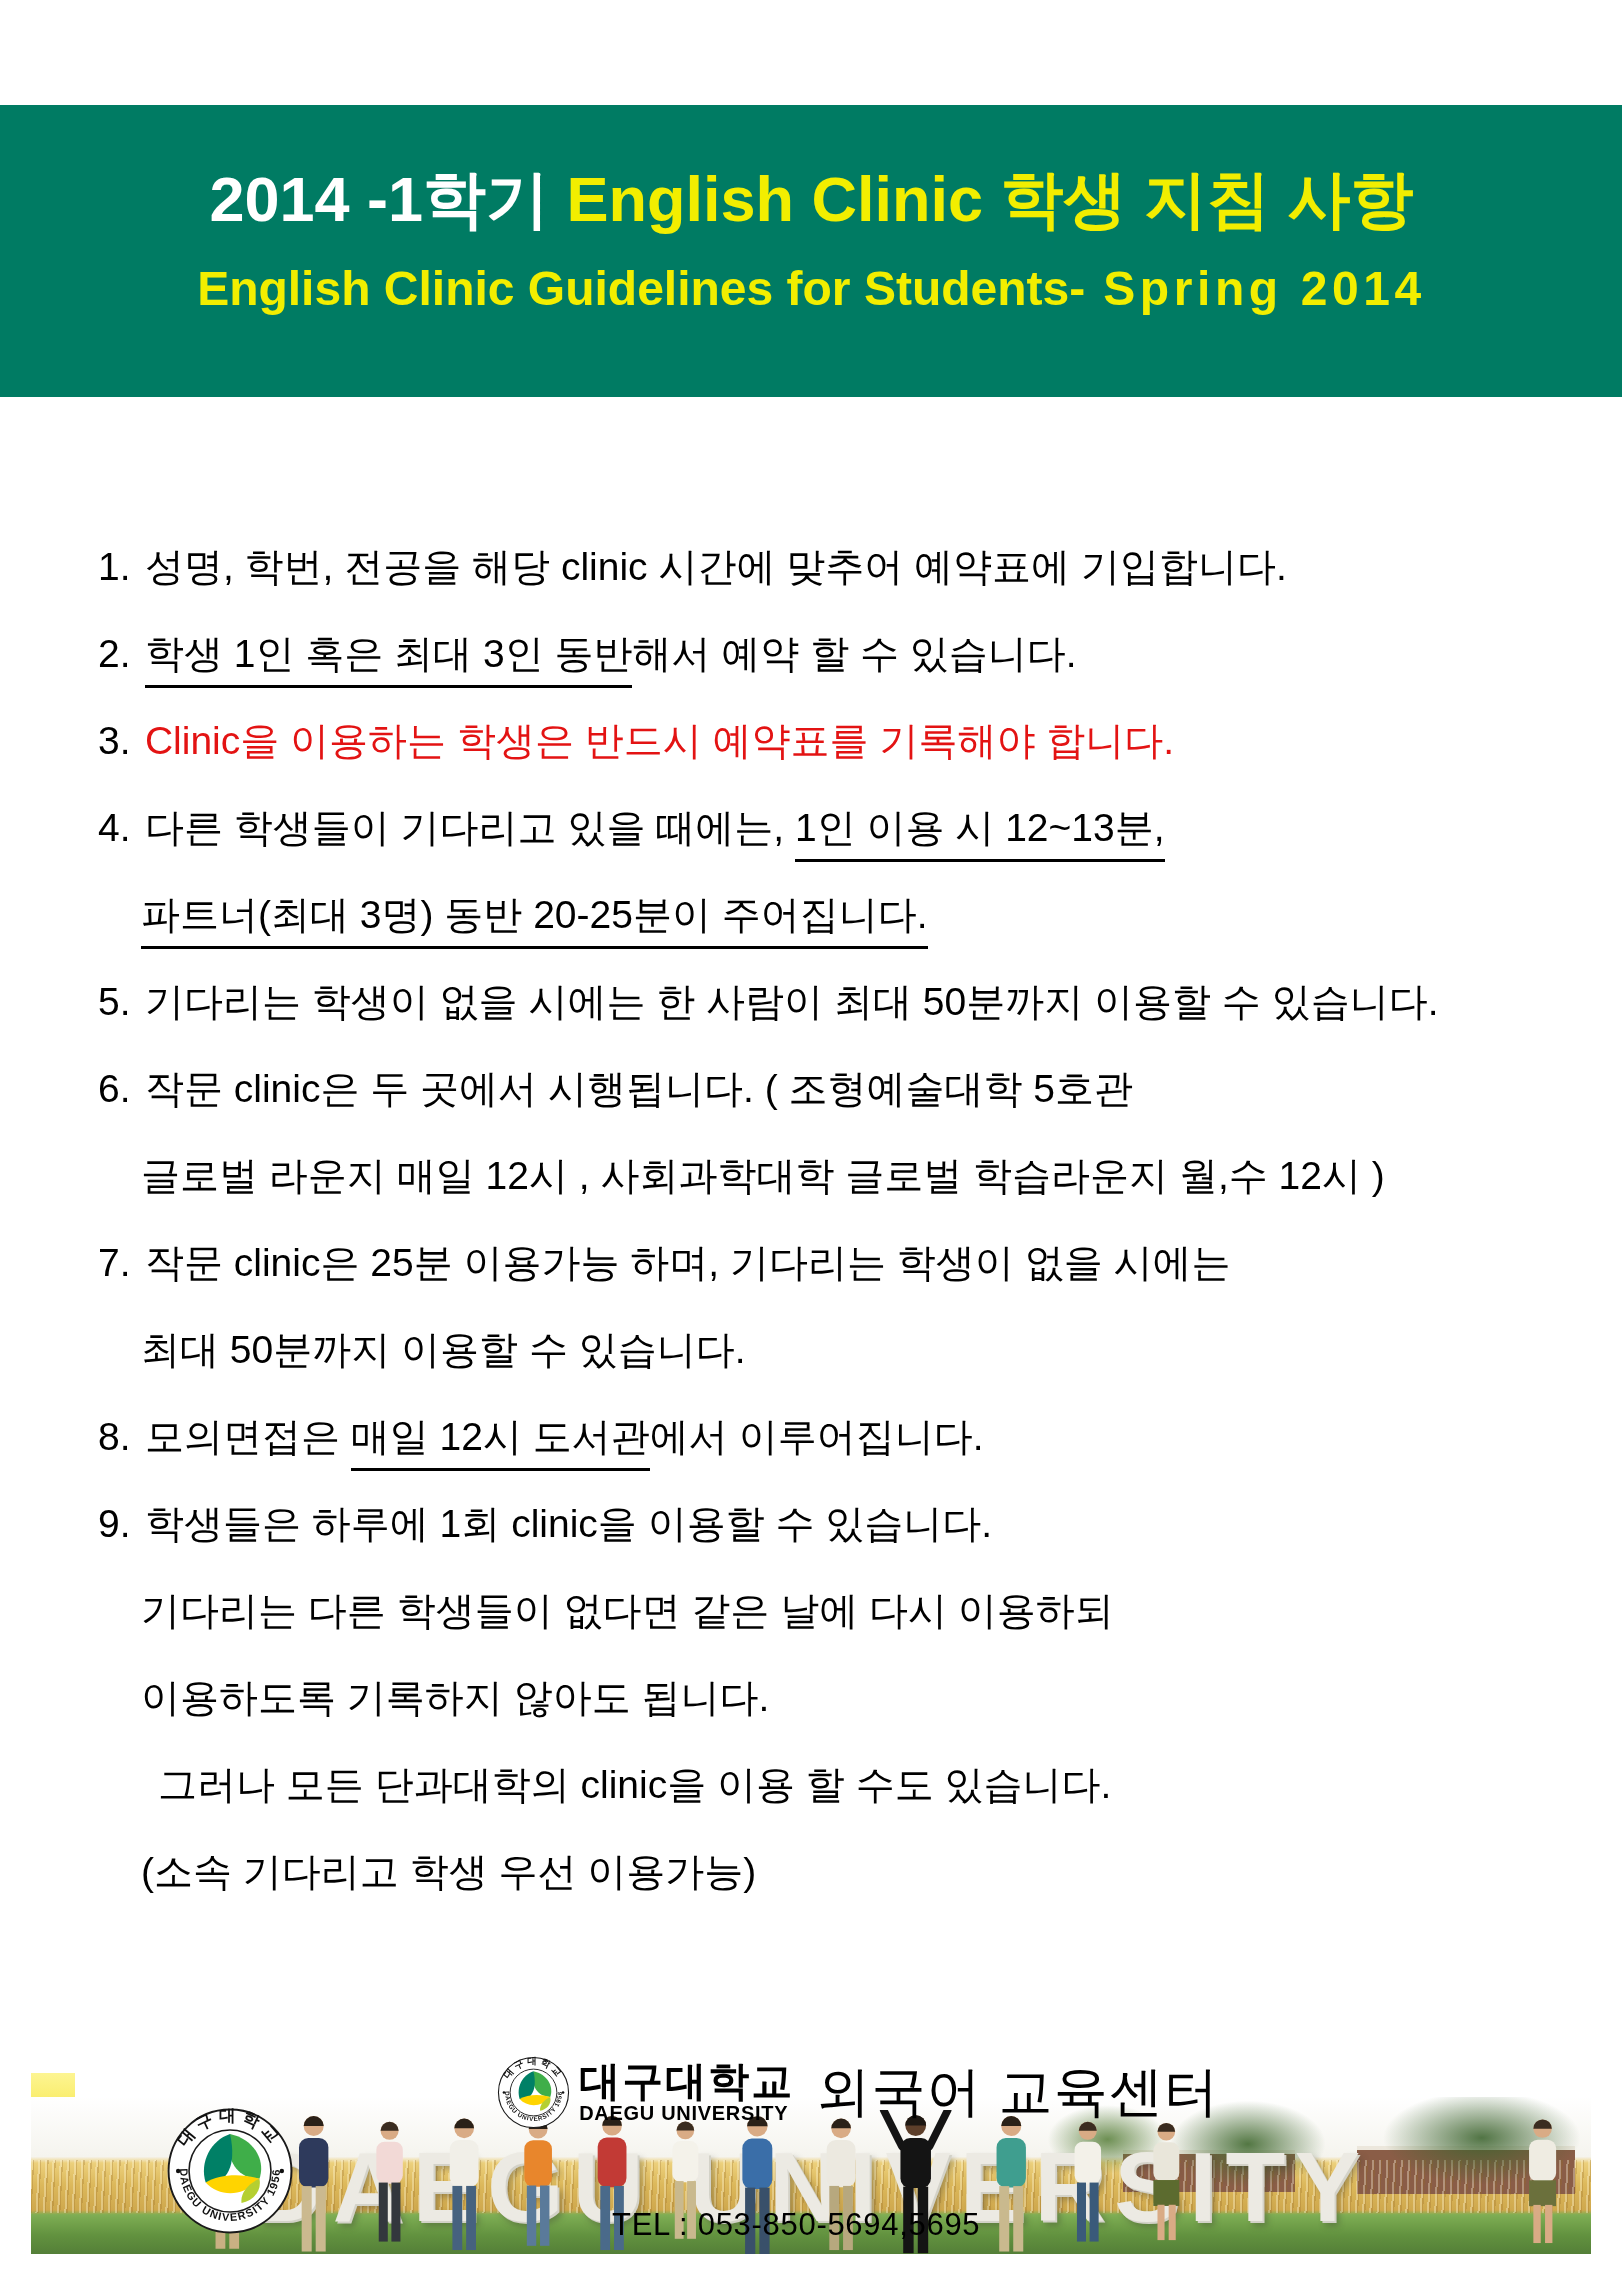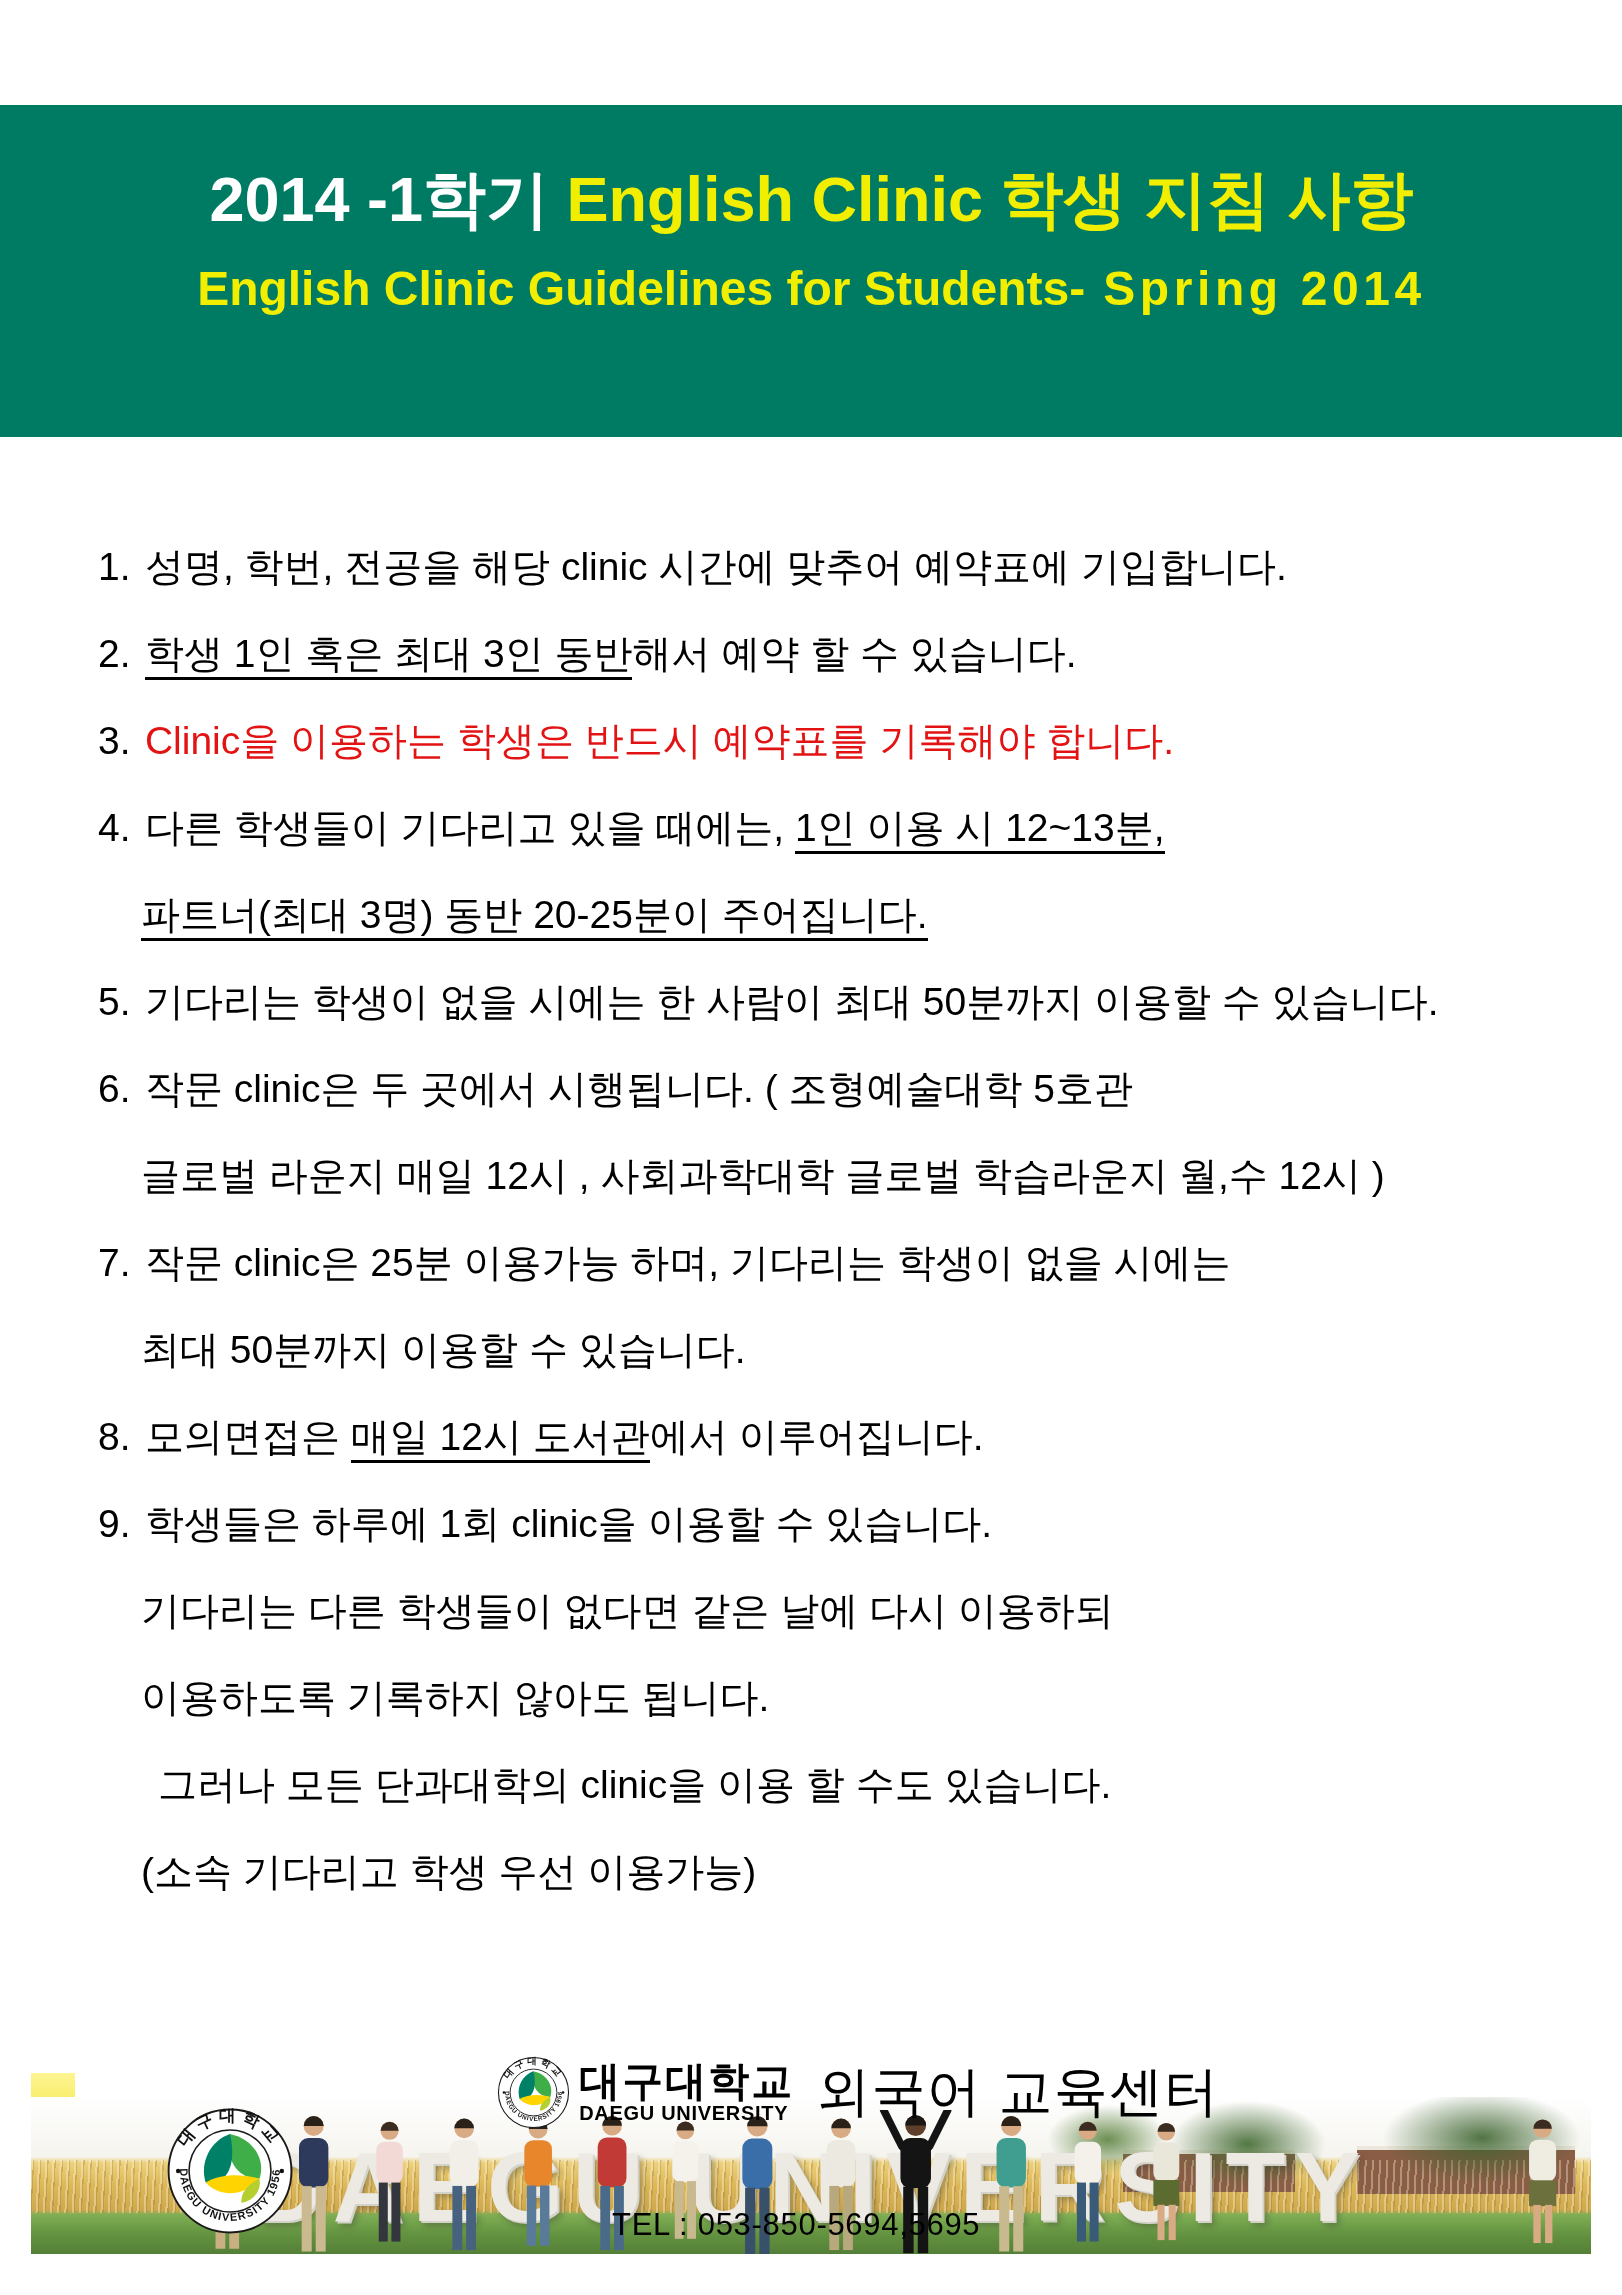--- a/index.html
+++ b/index.html
@@ -2,40 +2,40 @@
 <html style="font-size:10.5px"><head>
 <meta charset="utf-8">
 <style>
   html,body{margin:0;padding:0;}
   body{
     width:1623px;height:2295px;position:relative;overflow:hidden;
     background:#ffffff;font-family:"Liberation Sans", sans-serif;color:#000;
   }
   
   .banner{
-    position:absolute;left:0;top:105px;width:1623px;height:332px;
+    position:absolute;left:0;top:105px;width:1623px;height:292px;
     background:#007b63;text-align:center;
   }
   .t1{margin-top:60px;font-size:63px;font-weight:bold;line-height:1.1;white-space:nowrap;}
   .t1 .w{color:#ffffff;}
   .t1 .y{color:#f2ee00;}
   .t2{margin-top:27px;font-size:48px;font-weight:bold;color:#f2ee00;white-space:nowrap;}
   .t2 .season{letter-spacing:4.6px;}
   
   .list{
     position:absolute;left:98px;top:523px;width:1479px;
     font-size:39px;line-height:87px;
   }
   .line{white-space:nowrap;}
   .num{display:inline-block;margin-right:14.4px;}
   .ind{padding-left:43px;}
   .ind2{padding-left:60px;}
   .b{font-weight:normal;}
   .red{color:#e31313;}
-  .u{border-bottom:3.9px solid currentColor;padding-bottom:2px;}
+  .u{border-bottom:3.9px solid currentColor;padding-bottom:10px;}
   
   .yellow-square{
     position:absolute;left:31px;top:2073px;width:44px;height:60px;
     background:linear-gradient(180deg,#fdf592,#f5e33e);
   }
   .photo{
     position:absolute;left:31px;top:2097px;width:1560px;height:157px;overflow:hidden;
     background:linear-gradient(180deg,
       #ffffff 0%,#f5f4ee 38%,
       #ecd07c 42%,#dcb85b 56%,#cfa84d 72%,

